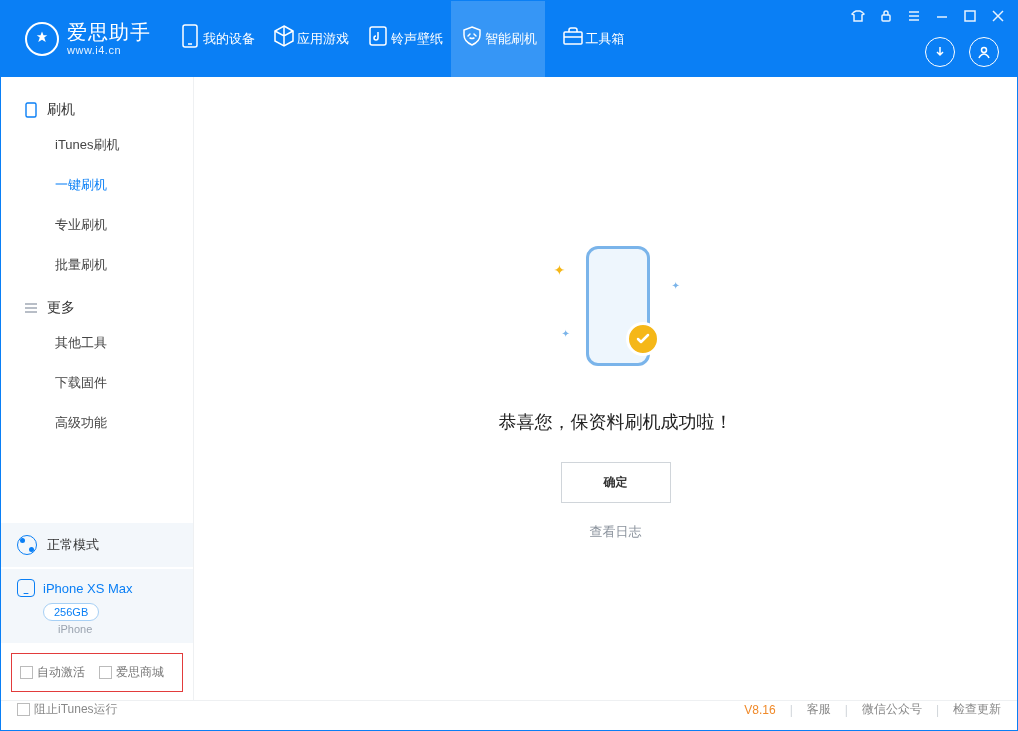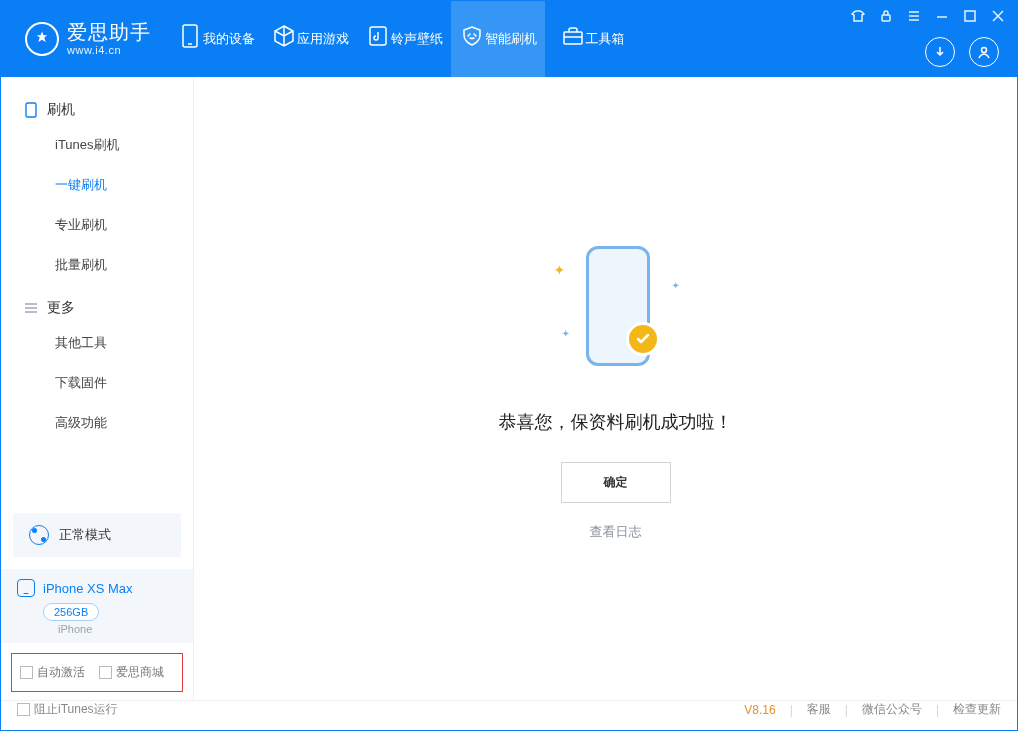--- a/index.html
+++ b/index.html
@@ -27,21 +27,21 @@
 
 .body { display: flex; height: calc(731px - 76px - 30px - 2px); gap: 20px; }
 .sidebar { width: 193px; border-right: 1px solid #eef0f2; display: flex; flex-direction: column; }
 .side-scroll { flex: 1; overflow: hidden; padding-top: 10px; }
 .side-section { padding: 14px 0 6px 22px; font-size: 14px; color: #333; display: flex; align-items: center; gap: 8px; }
 .side-sec-icon { width: 16px; height: 16px; display: flex; align-items: center; justify-content: center; color: #9aa3af; }
 .side-item { padding: 11px 0 11px 54px; font-size: 13px; color: #444; cursor: pointer; }
 .side-item.active { color: #0a7ff5; }
 
 .side-bottom { padding: 0; }
-.mode-box { background: #f3f7fb; margin: 12px; padding: 12px 16px; display: flex; align-items: center; gap: 10px; font-size: 13px; color: #333; }
+.mode-box { background: #f3f7fb; margin: 0; padding: 12px 16px; display: flex; align-items: center; gap: 10px; font-size: 13px; color: #333; }
 .mode-icon { width: 20px; height: 20px; border: 1.5px solid #0a7ff5; border-radius: 50%; position: relative; }
 .mode-icon::before, .mode-icon::after { content: ''; position: absolute; width: 5px; height: 5px; background: #0a7ff5; border-radius: 50%; }
 .mode-icon::before { top: 2px; left: 2px; }
 .mode-icon::after { bottom: 2px; right: 2px; }
 
 .device-box { background: #f3f7fb; margin-top: 2px; padding: 10px 16px 8px; font-size: 13px; }
 .dev-row1 { display: flex; align-items: center; gap: 8px; color: #0a7ff5; font-weight: 500; }
 .dev-icon { width: 18px; height: 18px; border: 1.5px solid #0a7ff5; border-radius: 4px; position: relative; }
 .dev-icon::after { content:''; position:absolute; bottom:2px; left:50%; transform:translateX(-50%); width:5px; height:1.5px; background:#0a7ff5; border-radius:1px; }
 .dev-badge { display: inline-block; margin: 6px 0 2px 26px; padding: 2px 10px; border: 1px solid #a7d0f5; color: #0a7ff5; border-radius: 10px; font-size: 11px; background: #fff; }

